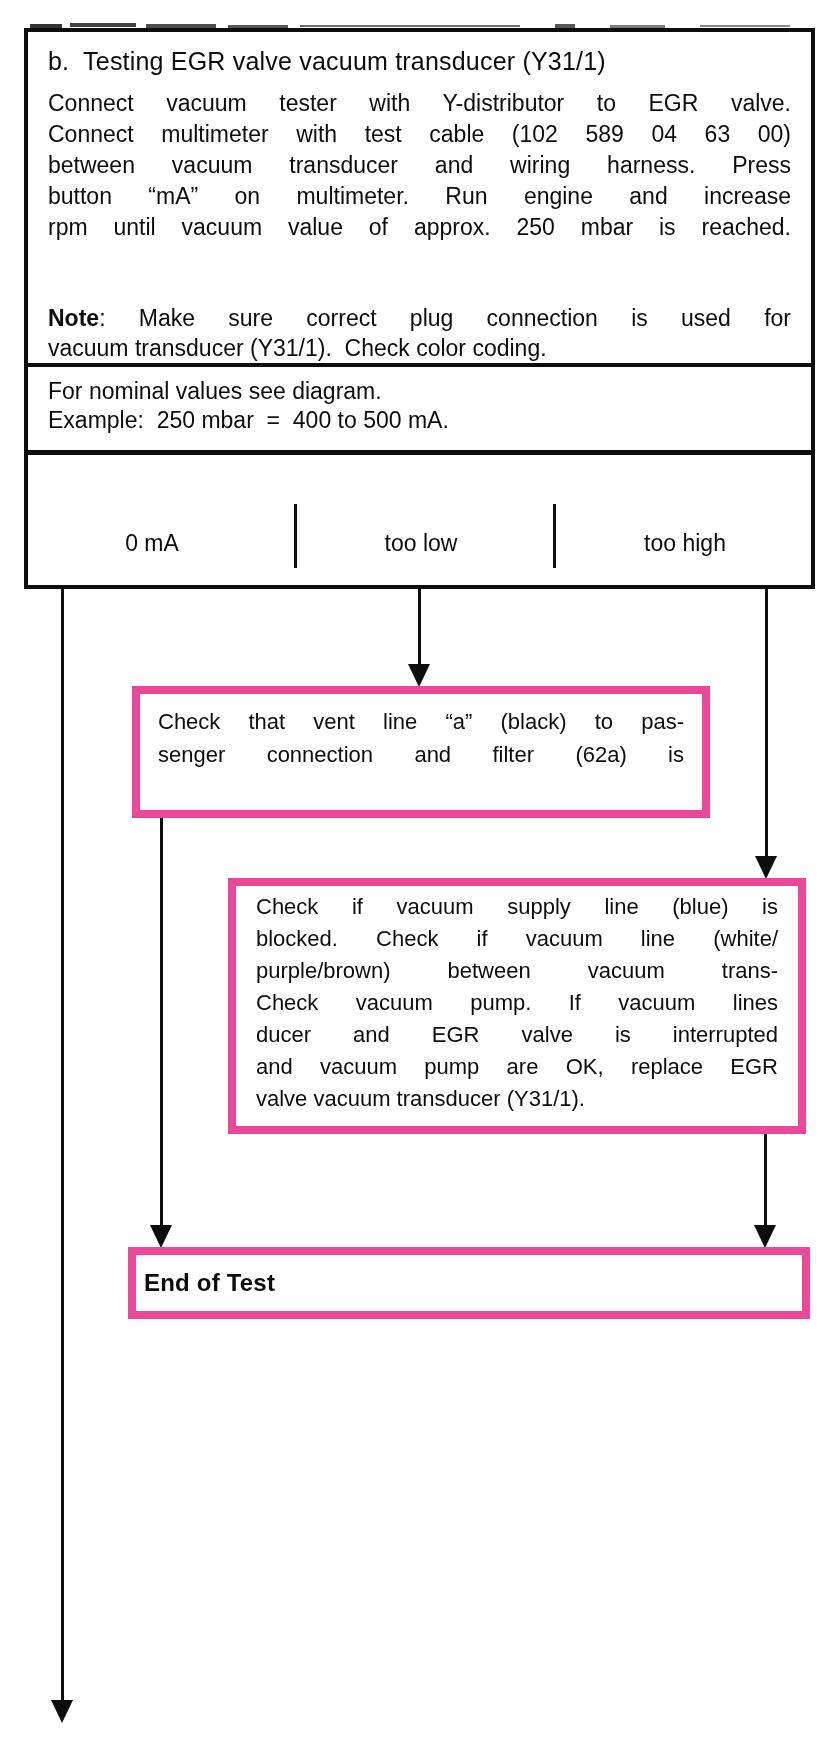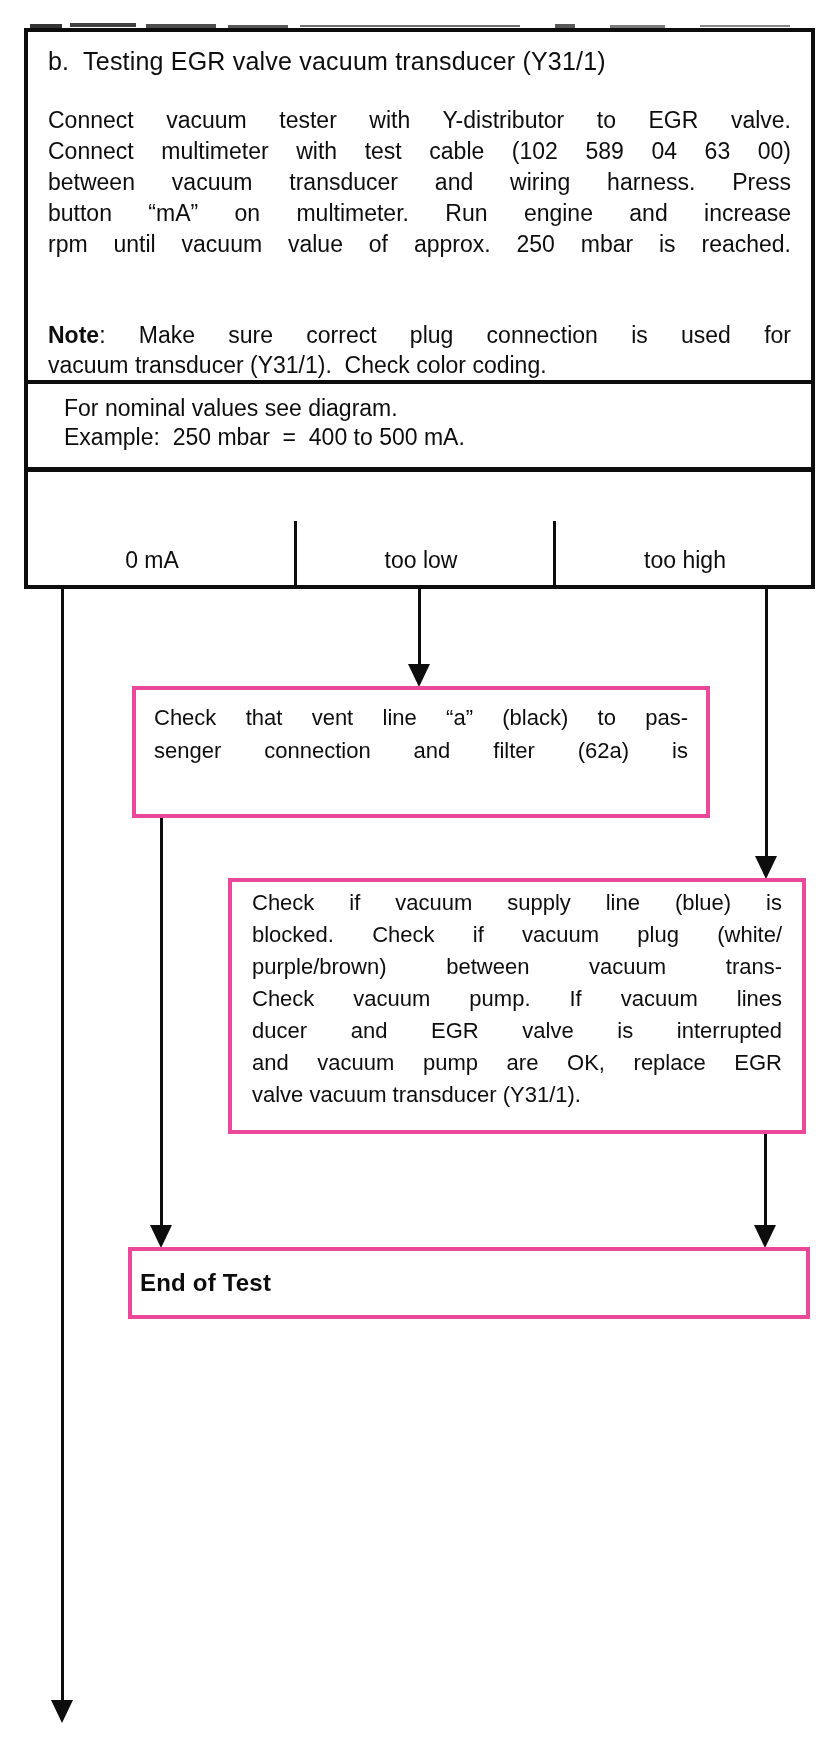--- a/index.html
+++ b/index.html
@@ -9,28 +9,28 @@
     font-family:"Liberation Sans", sans-serif;
     -webkit-font-smoothing:antialiased;
   }
   
   .panel {
     position:absolute; left:24px; top:28px; width:791px; height:561px;
     border:4px solid #0d0d0d; box-sizing:border-box; background:#ffffff;
   }
   .sec1 { padding:14px 20px 0 20px; }
   .title { font-weight:normal; font-size:25px; line-height:30px; letter-spacing:.2px; }
-  .para  { margin-top:29px; font-size:23px; line-height:31px; }
+  .para  { margin-top:12px; font-size:23px; line-height:31px; }
   .note  { margin-top:60px; font-size:23px; line-height:30px; }
   .tline { white-space:normal; }
   .tline.just { text-align:justify; text-align-last:justify; }
   .tline strong { font-weight:bold; }
   .hr  { border-top:4px solid #0d0d0d; }
   .hr2 { border-top:5px solid #0d0d0d; }
-  .sec2 { padding:10px 20px 15px 36px; font-size:23px; line-height:29px; }
+  .sec2 { padding:10px 20px 15px 20px; font-size:23px; line-height:29px; }
   .sec3 { position:relative; height:111px; padding:12px 20px 0 20px; box-sizing:content-box; }
   .sec3-header { font-weight:bold; font-size:24px; letter-spacing:.2px; }
   .branch-label { position:absolute; top:75px; transform:translateX(-50%); font-size:23px; white-space:nowrap; }
   .bl-0 { left:124px; } .bl-1 { left:393px; } .bl-2 { left:657px; }
   .vdiv { position:absolute; width:3px; background:#0d0d0d; top:49px; height:64px; }
   .vdiv-1 { left:266px; } .vdiv-2 { left:525px; }
   
   .vline { position:absolute; width:3px; background:#0d0d0d; }
   .line-a { left:61px;  top:587px;  height:1115px; }
   .line-b { left:418px; top:587px;  height:79px;  }
@@ -42,21 +42,21 @@
     border-left:11px solid transparent; border-right:11px solid transparent;
     border-top:23px solid #0d0d0d;
   }
   .arr-a { left:51px;  top:1700px; }
   .arr-b { left:408px; top:664px;  }
   .arr-c { left:755px; top:856px;  }
   .arr-d { left:150px; top:1225px; }
   .arr-e { left:754px; top:1225px; }
   
   .fbox {
-    position:absolute; border:4px solid #ec4899; box-sizing:border-box;
+    position:absolute; border:8px solid #ec4899; box-sizing:border-box;
     background:#ffffff; font-size:22px;
   }
   .box1 { left:132px; top:686px; width:578px; height:132px; padding:11px 18px; line-height:33px; }
   .box2 { left:228px; top:878px; width:578px; height:256px; padding:5px 20px; line-height:32px; }
   .endbox {
     left:128px; top:1247px; width:682px; height:72px;
     display:flex; align-items:center; padding-left:8px;
     font-weight:bold; font-size:24px; letter-spacing:.2px;
   }
   
@@ -125,21 +125,21 @@
   <div class="arrow arr-c"></div>
   <div class="arrow arr-d"></div>
   <div class="arrow arr-e"></div>
 
   <div class="fbox box1">
       <div class="tline just">Check that vent line “a” (black) to pas-</div>
       <div class="tline just">senger connection and filter (62a) is</div>
     </div>
   <div class="fbox box2">
       <div class="tline just">Check if vacuum supply line (blue) is</div>
-      <div class="tline just">blocked. Check if vacuum plug (white/</div>
+      <div class="tline just">blocked. Check if vacuum line (white/</div>
       <div class="tline just">purple/brown) between vacuum trans-</div>
       <div class="tline just">Check vacuum pump. If vacuum lines</div>
       <div class="tline just">ducer and EGR valve is interrupted</div>
       <div class="tline just">and vacuum pump are OK, replace EGR</div>
       <div class="tline">valve vacuum transducer (Y31/1).</div>
     </div>
   <div class="fbox endbox">
     <span>End of Test</span>
   </div>
 

